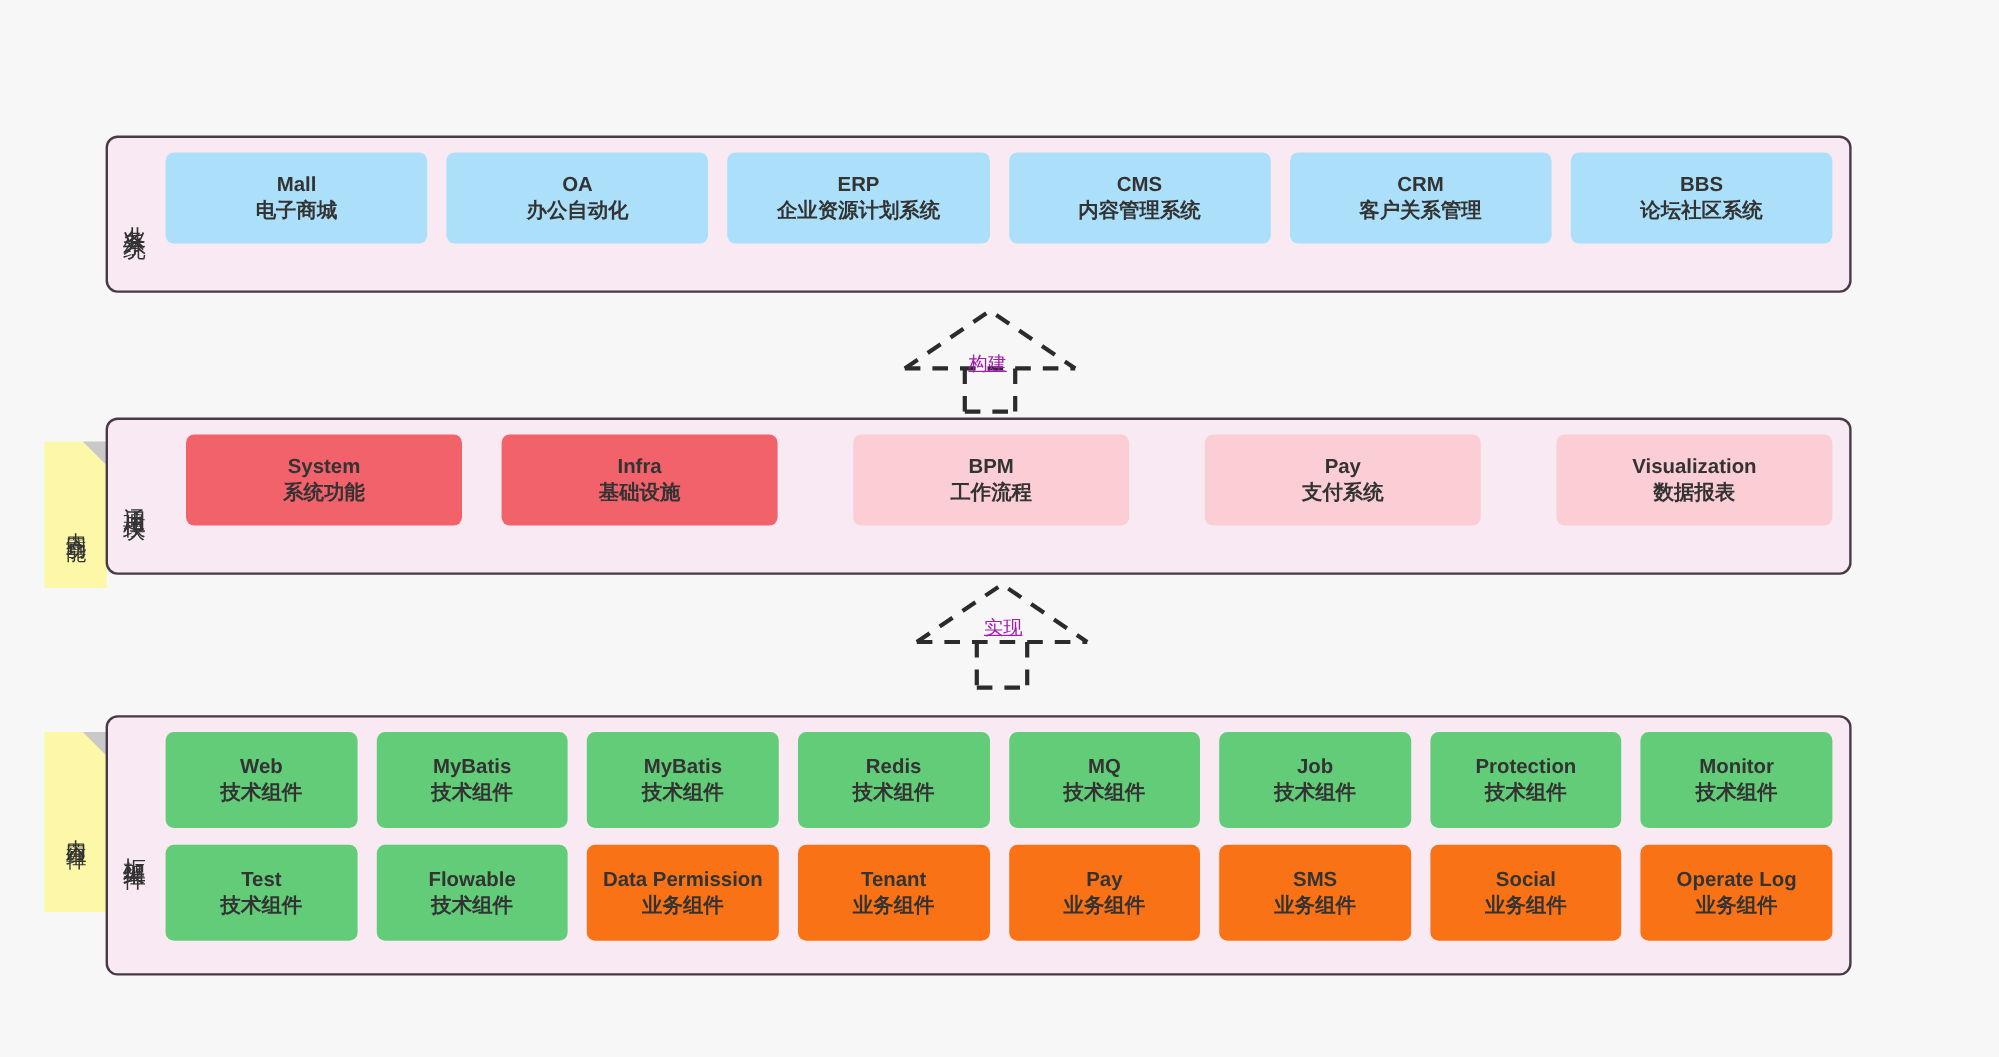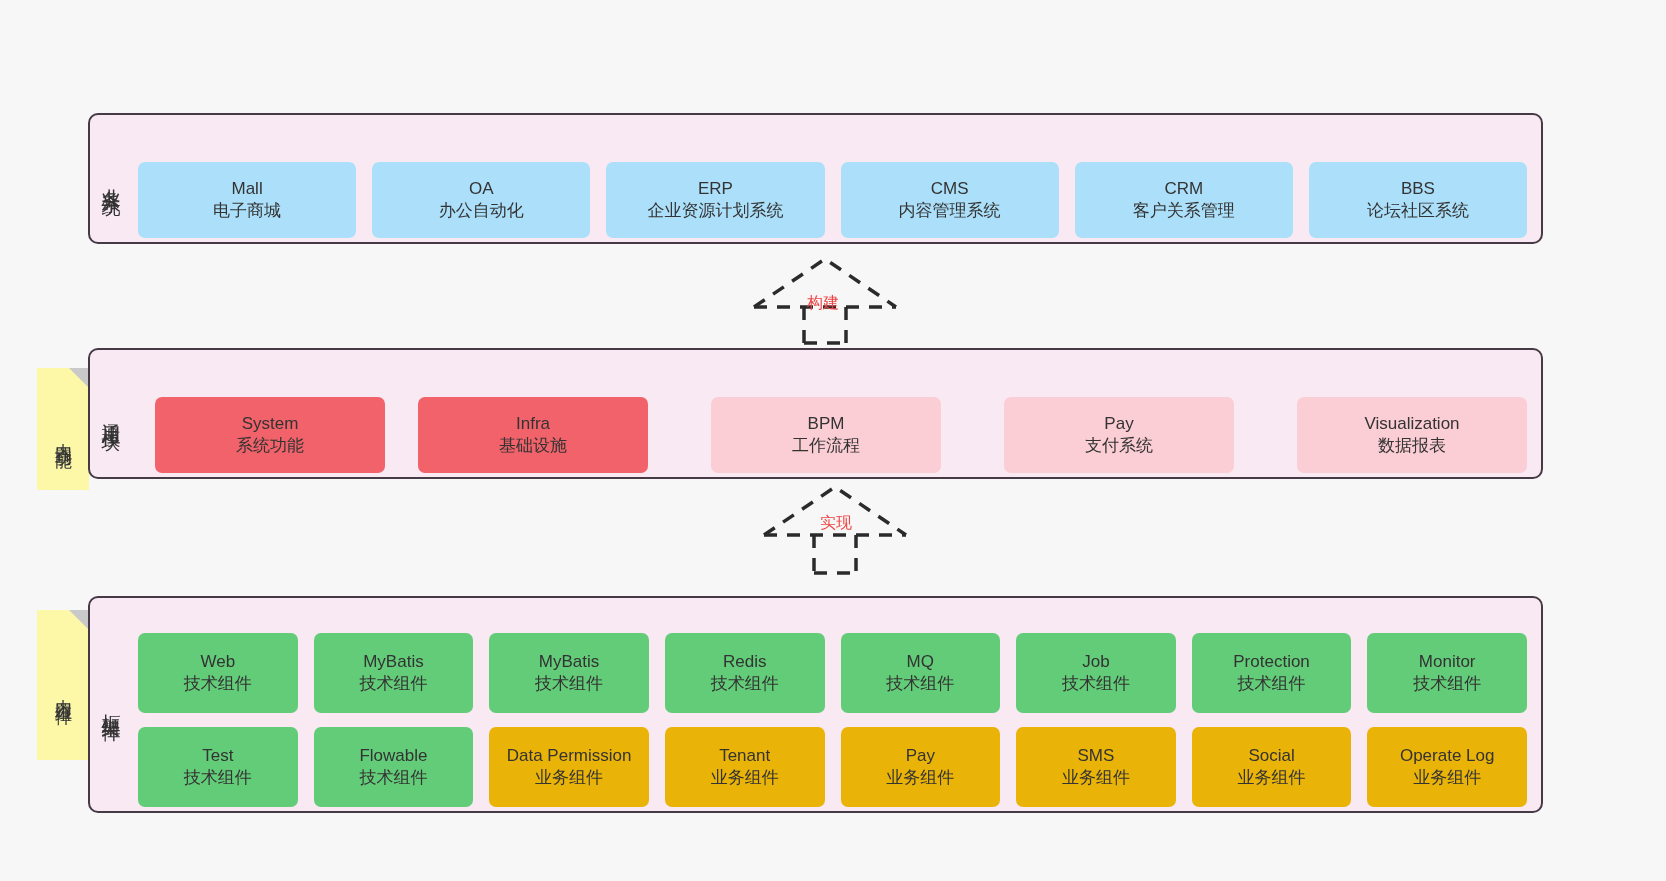--- a/index.html
+++ b/index.html
@@ -39,23 +39,24 @@
     font-size: 19px;
     color: #333333;
     letter-spacing: 3px;
     line-height: 1.05;
     white-space: nowrap;
   }
   .cards-area {
     flex: 1 1 auto;
     display: flex;
     flex-direction: column;
-    justify-content: flex-end;
+    justify-content: flex-start;
     padding: 12px 14px 4px 6px;
     gap: 14px;
+    font-weight: bold;
   }
   .card-row {
     display: flex;
     gap: 16px;
   }
   .card {
     flex: 1 1 0;
     border-radius: 7px;
     display: flex;
     flex-direction: column;
@@ -69,21 +70,21 @@
     min-width: 0;
   }
   .card .l1 { display:block; }
   .card .l2 { display:block; }
 
   
   .c-blue       { background: #ace0fa; }
   .c-red        { background: #f2626b; margin-left: 17px; }
   .c-pink       { background: #fbcdd4; margin-left: 47px; }
   .c-green      { background: #63cc79; }
-  .c-lightgreen { background: #eab308; }
+  .c-lightgreen { background: #f97316; }
 
   
   #sec-business  { left: 88px;  top: 113px; width: 1455px; height: 131px; }
   #sec-business .card-row { height: 76px; }
 
   #sec-modules   { left: 88px;  top: 348px; width: 1455px; height: 131px; }
   #sec-modules .card-row { height: 76px; }
 
   #sec-framework { left: 88px;  top: 596px; width: 1455px; height: 217px; }
   #sec-framework .card-row { height: 80px; }
@@ -117,23 +118,24 @@
   #note-component { left: 37px; top: 610px; width: 52px; height: 150px; }
 
   
   .arrow { position: absolute; }
   #arrow-build  { left: 752px; top: 255px; width: 160px; height: 90px; }
   #arrow-impl   { left: 762px; top: 483px; width: 160px; height: 92px; }
   .arrow svg { display: block; overflow: visible; }
   .arrow-label {
     position: absolute;
     font-size: 16px;
-    color: #ef4444;
+    color: #a21caf;
     background: transparent;
     white-space: nowrap;
+    text-decoration: underline;
   }
   #arrow-build .arrow-label { left: 55px; top: 38px; }
   #arrow-impl  .arrow-label { left: 58px; top: 30px; }
 </style>
 </head>
 <body>
 
 <div id="canvas">
 
   <div class="section" id="sec-business">

